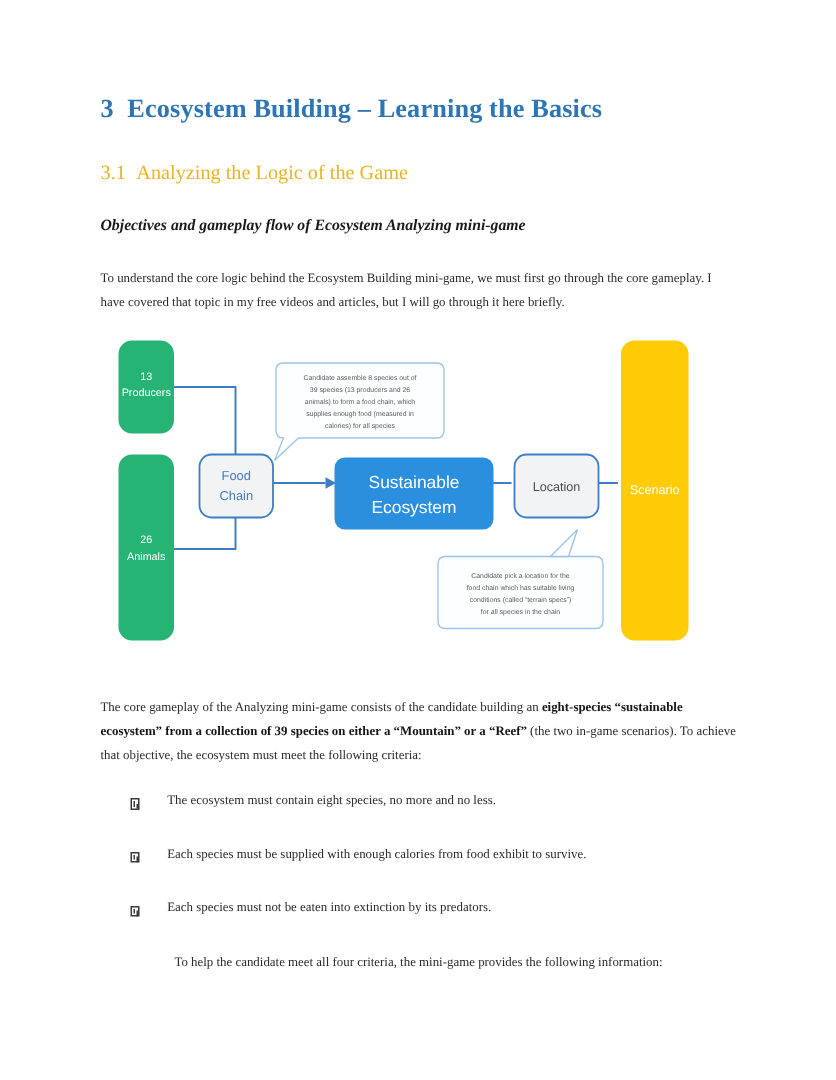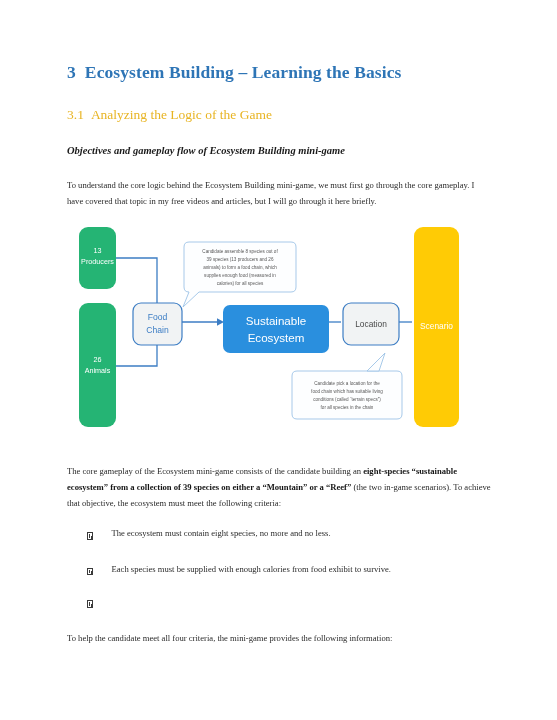--- a/index.html
+++ b/index.html
@@ -102,37 +102,37 @@
   .bullet::before,
   .bullet::after {
     content: "";
     position: absolute;
     background: #3a3a3a;
   }
   .bullet::before { left: 1px; top: 1px; width: 0.7px; height: 3.5px; }
   .bullet::after  { left: 2.6px; top: 2.5px; width: 0.7px; height: 3.2px; }
   .crit-text { flex: 1 1 auto; }
 
-  .closing { margin-top: 3px; }
+  .closing { margin-top: 3px; text-align: center; }
 </style>
 </head>
 <body>
 
 <div class="page">
   <div class="content">
 
     <h1 class="h1">
       <span class="num">3</span><span>Ecosystem Building – Learning the Basics</span>
     </h1>
 
     <h2 class="h2">
       <span class="num">3.1</span><span>Analyzing the Logic of the Game</span>
     </h2>
 
-    <h3 class="h3">Objectives and gameplay flow of Ecosystem Building mini-game</h3>
+    <h3 class="h3">Objectives and gameplay flow of Ecosystem Analyzing mini-game</h3>
 
     <p class="para">To understand the core logic behind the Ecosystem Building mini-game, we must first go through the core gameplay. I have covered that topic in my free videos and articles, but I will go through it here briefly.</p>
 
     <div class="diagram-wrap">
       <svg class="diagram-svg" width="424" height="222" viewBox="0 0 424 222" xmlns="http://www.w3.org/2000/svg">
 
         <g stroke="#3C7DC4" stroke-width="1.3" fill="none">
 
           <path d="M 49,33 L 90,33 L 90,80"></path>
 
@@ -209,32 +209,33 @@
           <text x="173" y="60">calories) for all species</text>
 
           <text x="280" y="160">Candidate pick a location for the</text>
           <text x="280" y="168">food chain which has suitable living</text>
           <text x="280" y="176">conditions (called “terrain specs”)</text>
           <text x="280" y="184">for all species in the chain</text>
         </g>
       </svg>
     </div>
 
-    <p class="para"><span>The core gameplay of the Ecosystem mini-game consists of the candidate building an </span><b>eight-species “sustainable ecosystem” from a collection of 39 species on either a “Mountain” or a “Reef”</b><span> (the two in-game scenarios). To achieve that objective, the ecosystem must meet the following criteria:</span></p>
+    <p class="para"><span>The core gameplay of the Analyzing mini-game consists of the candidate building an </span><b>eight-species “sustainable ecosystem” from a collection of 39 species on either a “Mountain” or a “Reef”</b><span> (the two in-game scenarios). To achieve that objective, the ecosystem must meet the following criteria:</span></p>
 
     <ul class="criteria">
       <li>
         <span class="bullet"></span>
         <span class="crit-text">The ecosystem must contain eight species, no more and no less.</span>
       </li>
       <li>
         <span class="bullet"></span>
         <span class="crit-text">Each species must be supplied with enough calories from food exhibit to survive.</span>
       </li>
       <li>
         <span class="bullet"></span>
+        <span class="crit-text">Each species must not be eaten into extinction by its predators.</span>
       </li>
     </ul>
 
     <p class="para closing">To help the candidate meet all four criteria, the mini-game provides the following information:</p>
 
   </div>
 </div>
 
 </body></html>

